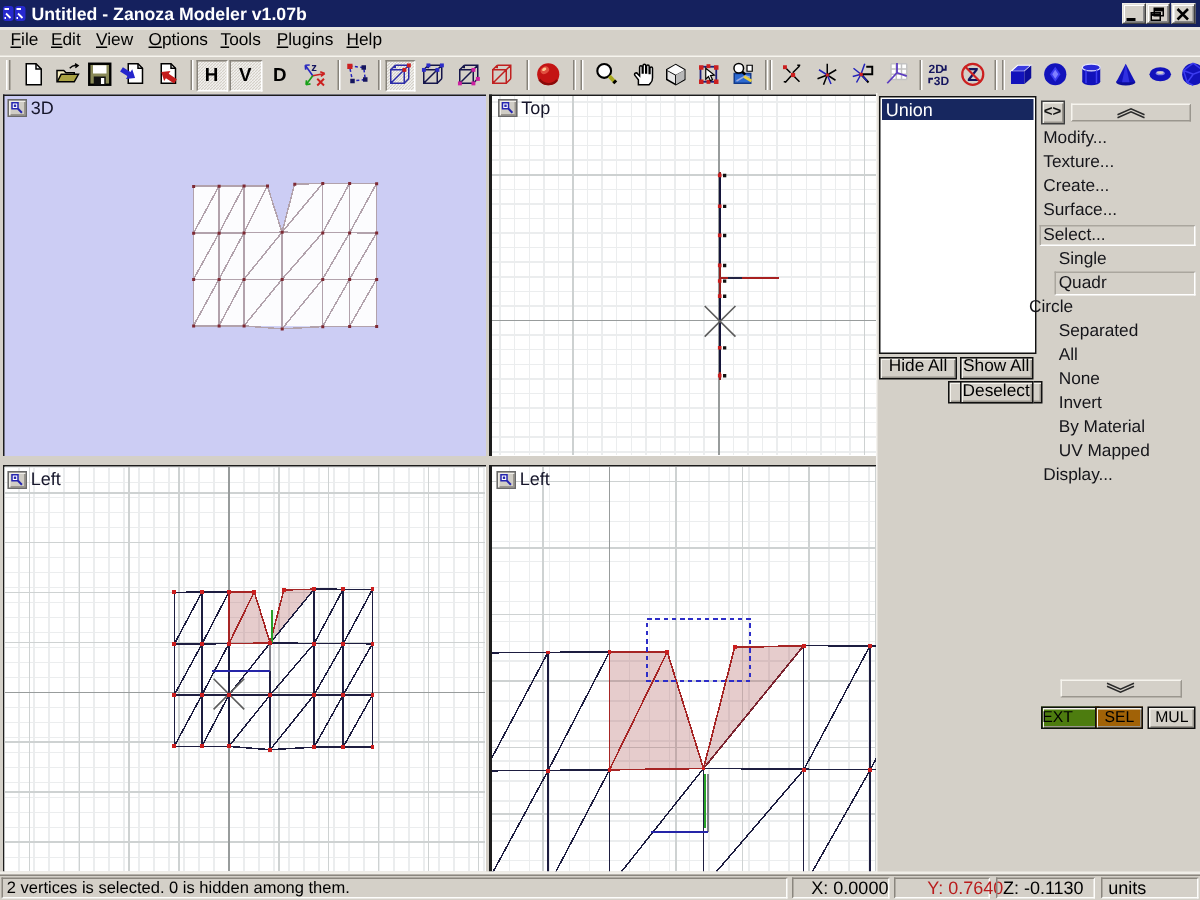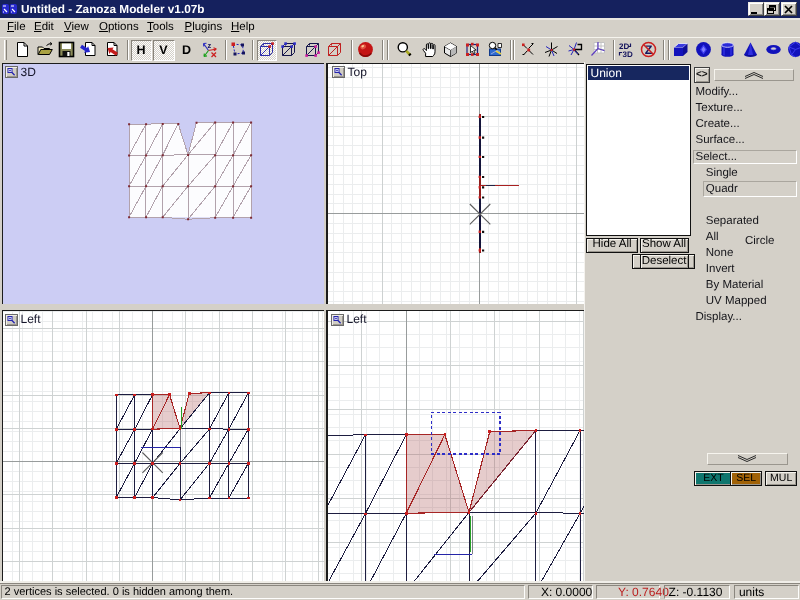--- a/index.html
+++ b/index.html
@@ -307,36 +307,36 @@
       <path d="M30 6.5 L39 2.5 L48 6.5 M30 8.5 L39 4.5 L48 8.5" stroke="#2a2a2a" fill="none"></path>
     </svg>
   </div>
 <div style="position:absolute;left:695.5px;top:84.3px;height:16px;font-size:11.5px;line-height:16px;color:#15151a;">Modify...</div>
 <div style="position:absolute;left:695.5px;top:100.35px;height:16px;font-size:11.5px;line-height:16px;color:#15151a;">Texture...</div>
 <div style="position:absolute;left:695.5px;top:116.4px;height:16px;font-size:11.5px;line-height:16px;color:#15151a;">Create...</div>
 <div style="position:absolute;left:695.5px;top:132.45px;height:16px;font-size:11.5px;line-height:16px;color:#15151a;">Surface...</div>
 <div style="position:absolute;left:695.5px;top:148.5px;height:16px;font-size:11.5px;line-height:16px;color:#15151a;">Select...</div>
 <div style="position:absolute;left:705.8px;top:164.55px;height:16px;font-size:11.5px;line-height:16px;color:#15151a;">Single</div>
 <div style="position:absolute;left:705.8px;top:180.60000000000002px;height:16px;font-size:11.5px;line-height:16px;color:#15151a;">Quadr</div>
-<div style="position:absolute;left:745px;top:196.65px;height:16px;font-size:11.5px;line-height:16px;color:#15151a;margin-top:36px;">Circle</div>
+<div style="position:absolute;left:686px;top:196.65px;height:16px;font-size:11.5px;line-height:16px;color:#15151a;">Circle</div>
 <div style="position:absolute;left:705.8px;top:212.7px;height:16px;font-size:11.5px;line-height:16px;color:#15151a;">Separated</div>
 <div style="position:absolute;left:705.8px;top:228.75px;height:16px;font-size:11.5px;line-height:16px;color:#15151a;">All</div>
 <div style="position:absolute;left:705.8px;top:244.8px;height:16px;font-size:11.5px;line-height:16px;color:#15151a;">None</div>
 <div style="position:absolute;left:705.8px;top:260.85px;height:16px;font-size:11.5px;line-height:16px;color:#15151a;">Invert</div>
 <div style="position:absolute;left:705.8px;top:276.90000000000003px;height:16px;font-size:11.5px;line-height:16px;color:#15151a;">By Material</div>
 <div style="position:absolute;left:705.8px;top:292.95px;height:16px;font-size:11.5px;line-height:16px;color:#15151a;">UV Mapped</div>
 <div style="position:absolute;left:695.5px;top:309.0px;height:16px;font-size:11.5px;line-height:16px;color:#15151a;">Display...</div>
 <div style="position:absolute;left:692.8px;top:150.4px;width:103.8px;height:14px;border:1px solid #aaa69e;border-bottom-color:#fff;border-right-color:#fff;"></div>
 <div style="position:absolute;left:703.1px;top:181px;width:93.5px;height:16px;border:1px solid #aaa69e;border-bottom-color:#fff;border-right-color:#fff;"></div>
 <div style="position:absolute;left:707px;top:453.4px;width:81px;height:12px;background:#d4d0c8;border:1px solid #9a968e;border-top-color:#f6f4ee;border-left-color:#f6f4ee;">
     <svg width="79" height="10" style="display:block">
       <path d="M30 3.5 L39 7.5 L48 3.5 M30 1.5 L39 5.5 L48 1.5" stroke="#2a2a2a" fill="none"></path>
     </svg>
   </div>
-<div style="position:absolute;left:693.9px;top:470.9px;width:39px;height:15px;background:#0f766e;border:1.5px solid #101010;box-shadow:inset 1px 1px 0 #f6f4ee,inset -1px -1px 0 #9a968e;text-align:center;font-size:10.5px;color:#000;line-height:12px;">EXT</div>
+<div style="position:absolute;left:693.9px;top:470.9px;width:39px;height:15px;background:#4d7c0f;border:1.5px solid #101010;box-shadow:inset 1px 1px 0 #f6f4ee,inset -1px -1px 0 #9a968e;text-align:left;font-size:10.5px;color:#000;line-height:12px;">EXT</div>
 <div style="position:absolute;left:730px;top:470.9px;width:32.4px;height:15px;background:#a16207;border:1.5px solid #101010;box-shadow:inset 1px 1px 0 #f6f4ee,inset -1px -1px 0 #9a968e;text-align:center;font-size:10.5px;color:#000;line-height:12px;">SEL</div>
 <div style="position:absolute;left:765px;top:470.9px;width:32.4px;height:15px;background:#d4d0c8;border:1.5px solid #101010;box-shadow:inset 1px 1px 0 #f6f4ee,inset -1px -1px 0 #9a968e;text-align:center;font-size:10.5px;color:#000;line-height:12px;">MUL</div>
 <div style="position:absolute;left:0;top:580.5px;width:800px;height:2px;background:#f0eee8;"></div>
 <div style="position:absolute;left:0;top:582.5px;width:800px;height:1.5px;background:#8a867e;"></div>
 <div style="position:absolute;left:0;top:584px;width:800px;height:16px;background:#d4d0c8;"></div>
 <div style="position:absolute;left:1px;top:584.5px;width:523.5px;height:14.5px;border:1px solid #8a867e;border-bottom-color:#fdfdfb;border-right-color:#fdfdfb;font-size:11px;color:#000;line-height:13.5px;padding-left:2.5px;white-space:nowrap;">2 vertices is selected. 0 is hidden among them.</div>
 <div style="position:absolute;left:527.9px;top:584.5px;width:65.6px;height:14.5px;border:1px solid #8a867e;border-bottom-color:#fdfdfb;border-right-color:#fdfdfb;font-size:12px;color:#000;line-height:13.5px;padding-left:12px;white-space:nowrap;">X: 0.0000</div>
 <div style="position:absolute;left:596.1px;top:584.5px;width:64.2px;height:14.5px;border:1px solid #8a867e;border-bottom-color:#fdfdfb;border-right-color:#fdfdfb;font-size:12px;color:#b91c1c;line-height:13.5px;padding-left:21px;white-space:nowrap;">Y: 0.7640</div>
 <div style="position:absolute;left:664.1px;top:584.5px;width:65.6px;height:14.5px;border:1px solid #8a867e;border-bottom-color:#fdfdfb;border-right-color:#fdfdfb;font-size:12px;color:#000;line-height:13.5px;padding-left:3.5px;white-space:nowrap;">Z: -0.1130</div>
 <div style="position:absolute;left:734.4px;top:584.5px;width:64.6px;height:14.5px;border:1px solid #8a867e;border-bottom-color:#fdfdfb;border-right-color:#fdfdfb;font-size:12px;color:#000;line-height:13.5px;padding-left:3.5px;white-space:nowrap;">units</div>

